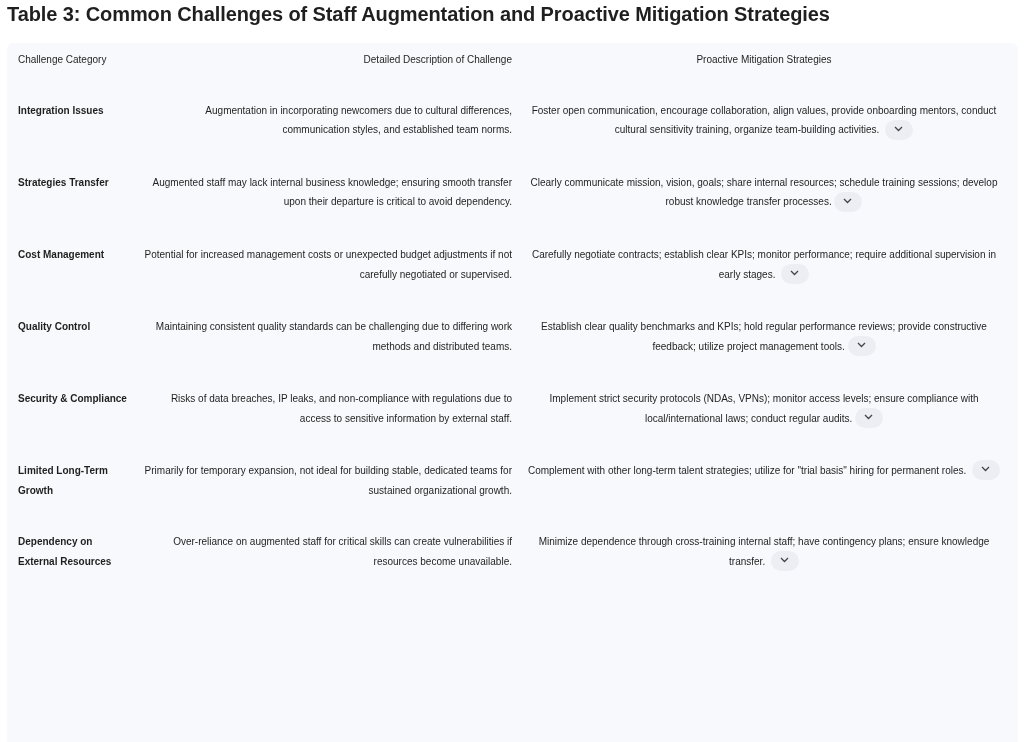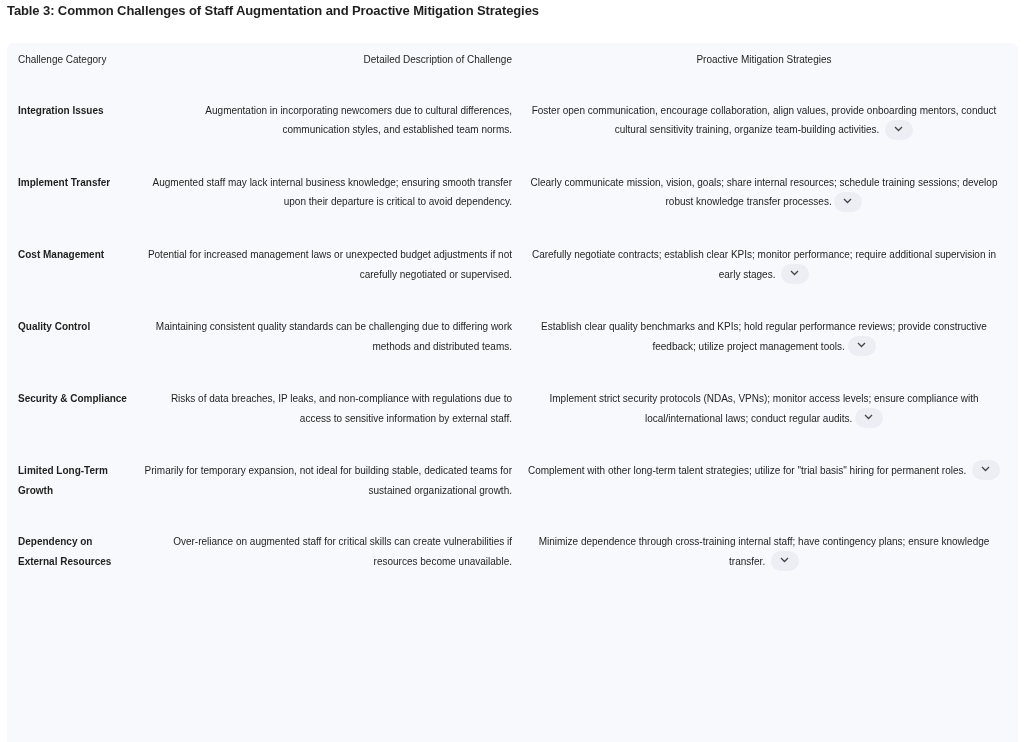--- a/index.html
+++ b/index.html
@@ -3,21 +3,21 @@
 <meta charset="utf-8">
 <style>
   html, body { margin: 0; padding: 0; background: #ffffff; }
   body {
     width: 1024px; height: 742px; overflow: hidden;
     font-family: "Liberation Sans", "DejaVu Sans", sans-serif;
     color: #1f1f1f;
   }
   .title {
     position: absolute; left: 7px; top: 3px;
-    font-size: 13px; font-weight: bold; color: #1f1f1f;
+    font-size: 20px; font-weight: bold; color: #1f1f1f;
     letter-spacing: -0.1px;
   }
   .table-wrap {
     position: absolute; left: 7px; top: 43px; width: 1011px; height: 710px;
     background: #f8f9fc; border-radius: 6px;
   }
   table { border-collapse: collapse; width: 100%; table-layout: fixed; }
   col.c1 { width: 131px; }
   col.c2 { width: 386px; }
   col.c3 { width: 494px; }
@@ -60,29 +60,29 @@
     </thead>
     <tbody>
       <tr>
         <td class="cat">Integration Issues</td>
         <td class="desc">Augmentation in incorporating newcomers due to cultural differences, communication styles, and established team norms.</td>
         <td class="strat"><span>Foster open communication, encourage collaboration, align values, provide onboarding mentors, conduct cultural sensitivity training, organize team-building activities.</span> <span class="chev"><svg width="9" height="6" viewBox="0 0 9 6">
                 <path d="M1 1 L4.5 4.5 L8 1" fill="none" stroke="#444" stroke-width="1.3"></path>
               </svg></span></td>
       </tr>
       <tr>
-        <td class="cat">Implement Transfer</td>
+        <td class="cat">Strategies Transfer</td>
         <td class="desc">Augmented staff may lack internal business knowledge; ensuring smooth transfer upon their departure is critical to avoid dependency.</td>
         <td class="strat"><span>Clearly communicate mission, vision, goals; share internal resources; schedule training sessions; develop robust knowledge transfer processes.</span> <span class="chev" style="margin-left:0"><svg width="9" height="6" viewBox="0 0 9 6">
                 <path d="M1 1 L4.5 4.5 L8 1" fill="none" stroke="#444" stroke-width="1.3"></path>
               </svg></span></td>
       </tr>
       <tr>
         <td class="cat">Cost Management</td>
-        <td class="desc">Potential for increased management laws or unexpected budget adjustments if not carefully negotiated or supervised.</td>
+        <td class="desc">Potential for increased management costs or unexpected budget adjustments if not carefully negotiated or supervised.</td>
         <td class="strat"><span>Carefully negotiate contracts; establish clear KPIs; monitor performance; require additional supervision in early stages.</span> <span class="chev"><svg width="9" height="6" viewBox="0 0 9 6">
                 <path d="M1 1 L4.5 4.5 L8 1" fill="none" stroke="#444" stroke-width="1.3"></path>
               </svg></span></td>
       </tr>
       <tr>
         <td class="cat">Quality Control</td>
         <td class="desc">Maintaining consistent quality standards can be challenging due to differing work methods and distributed teams.</td>
         <td class="strat"><span>Establish clear quality benchmarks and KPIs; hold regular performance reviews; provide constructive feedback; utilize project management tools.</span> <span class="chev" style="margin-left:0"><svg width="9" height="6" viewBox="0 0 9 6">
                 <path d="M1 1 L4.5 4.5 L8 1" fill="none" stroke="#444" stroke-width="1.3"></path>
               </svg></span></td>

